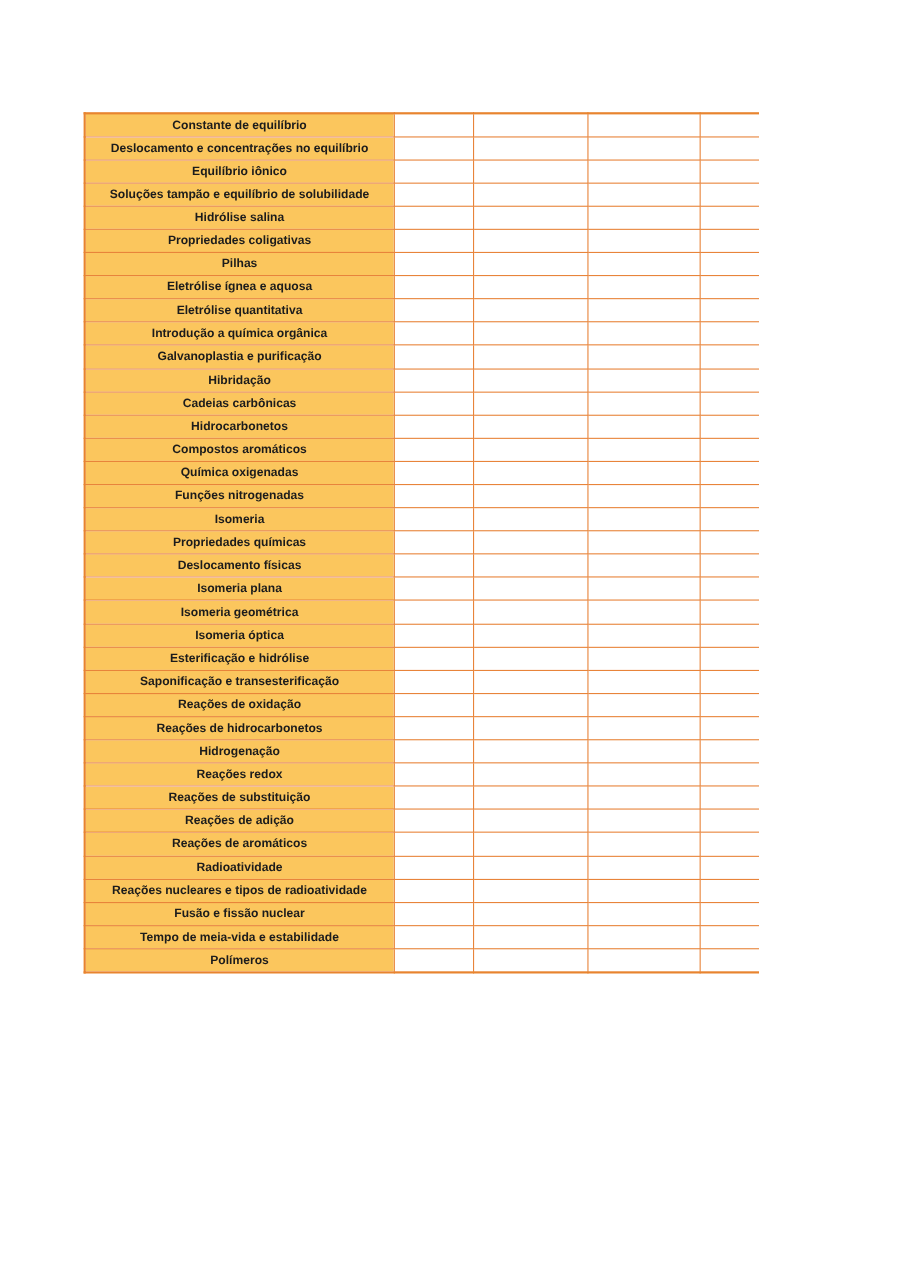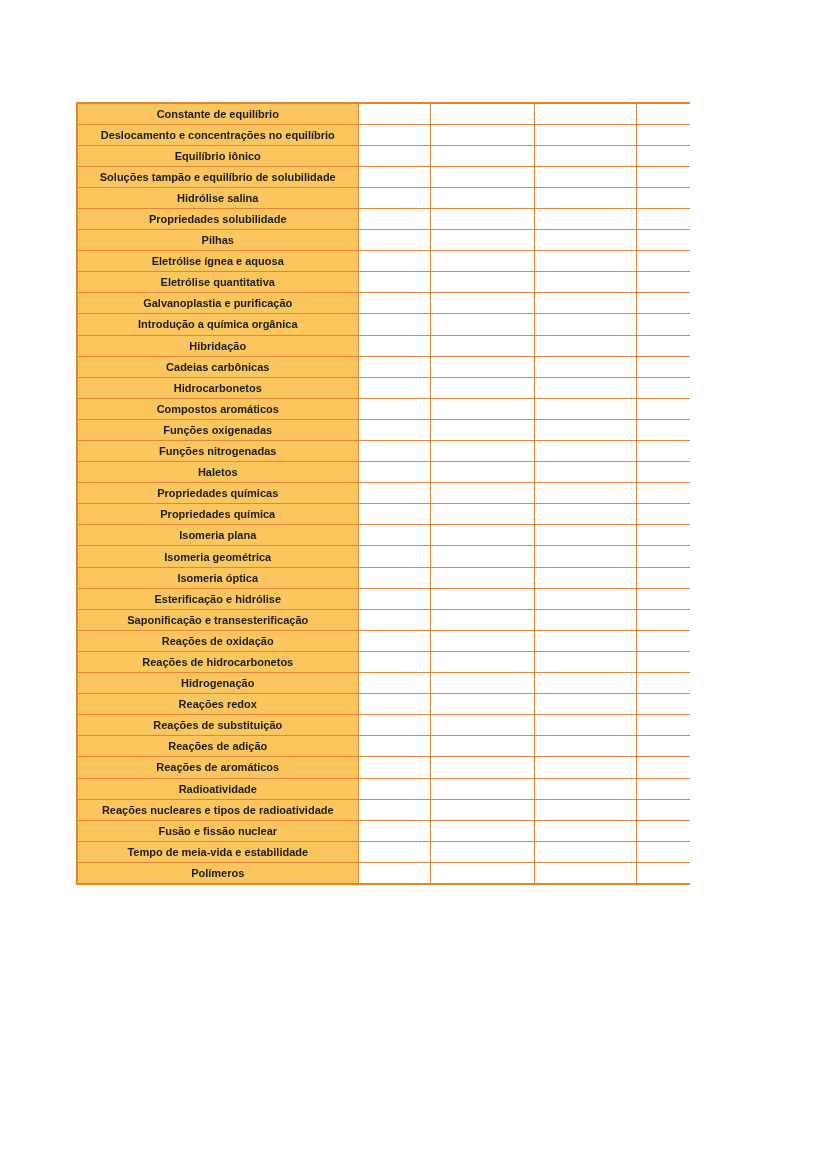--- a/index.html
+++ b/index.html
@@ -94,21 +94,21 @@
           <td class="empty-cell"></td>
         </tr>
         <tr>
           <td class="topic-cell">Hidrólise salina</td>
           <td class="empty-cell"></td>
           <td class="empty-cell"></td>
           <td class="empty-cell"></td>
           <td class="empty-cell"></td>
         </tr>
         <tr>
-          <td class="topic-cell">Propriedades solubilidade</td>
+          <td class="topic-cell">Propriedades coligativas</td>
           <td class="empty-cell"></td>
           <td class="empty-cell"></td>
           <td class="empty-cell"></td>
           <td class="empty-cell"></td>
         </tr>
         <tr>
           <td class="topic-cell">Pilhas</td>
           <td class="empty-cell"></td>
           <td class="empty-cell"></td>
           <td class="empty-cell"></td>
@@ -122,34 +122,34 @@
           <td class="empty-cell"></td>
         </tr>
         <tr>
           <td class="topic-cell">Eletrólise quantitativa</td>
           <td class="empty-cell"></td>
           <td class="empty-cell"></td>
           <td class="empty-cell"></td>
           <td class="empty-cell"></td>
         </tr>
         <tr>
+          <td class="topic-cell">Introdução a química orgânica</td>
+          <td class="empty-cell"></td>
+          <td class="empty-cell"></td>
+          <td class="empty-cell"></td>
+          <td class="empty-cell"></td>
+        </tr>
+        <tr>
           <td class="topic-cell">Galvanoplastia e purificação</td>
           <td class="empty-cell"></td>
           <td class="empty-cell"></td>
           <td class="empty-cell"></td>
           <td class="empty-cell"></td>
         </tr>
         <tr>
-          <td class="topic-cell">Introdução a química orgânica</td>
-          <td class="empty-cell"></td>
-          <td class="empty-cell"></td>
-          <td class="empty-cell"></td>
-          <td class="empty-cell"></td>
-        </tr>
-        <tr>
           <td class="topic-cell">Hibridação</td>
           <td class="empty-cell"></td>
           <td class="empty-cell"></td>
           <td class="empty-cell"></td>
           <td class="empty-cell"></td>
         </tr>
         <tr>
           <td class="topic-cell">Cadeias carbônicas</td>
           <td class="empty-cell"></td>
           <td class="empty-cell"></td>
@@ -164,49 +164,49 @@
           <td class="empty-cell"></td>
         </tr>
         <tr>
           <td class="topic-cell">Compostos aromáticos</td>
           <td class="empty-cell"></td>
           <td class="empty-cell"></td>
           <td class="empty-cell"></td>
           <td class="empty-cell"></td>
         </tr>
         <tr>
-          <td class="topic-cell">Funções oxigenadas</td>
+          <td class="topic-cell">Química oxigenadas</td>
           <td class="empty-cell"></td>
           <td class="empty-cell"></td>
           <td class="empty-cell"></td>
           <td class="empty-cell"></td>
         </tr>
         <tr>
           <td class="topic-cell">Funções nitrogenadas</td>
           <td class="empty-cell"></td>
           <td class="empty-cell"></td>
           <td class="empty-cell"></td>
           <td class="empty-cell"></td>
         </tr>
         <tr>
-          <td class="topic-cell">Haletos</td>
+          <td class="topic-cell">Isomeria</td>
           <td class="empty-cell"></td>
           <td class="empty-cell"></td>
           <td class="empty-cell"></td>
           <td class="empty-cell"></td>
         </tr>
         <tr>
           <td class="topic-cell">Propriedades químicas</td>
           <td class="empty-cell"></td>
           <td class="empty-cell"></td>
           <td class="empty-cell"></td>
           <td class="empty-cell"></td>
         </tr>
         <tr>
-          <td class="topic-cell">Propriedades química</td>
+          <td class="topic-cell">Deslocamento físicas</td>
           <td class="empty-cell"></td>
           <td class="empty-cell"></td>
           <td class="empty-cell"></td>
           <td class="empty-cell"></td>
         </tr>
         <tr>
           <td class="topic-cell">Isomeria plana</td>
           <td class="empty-cell"></td>
           <td class="empty-cell"></td>
           <td class="empty-cell"></td>

